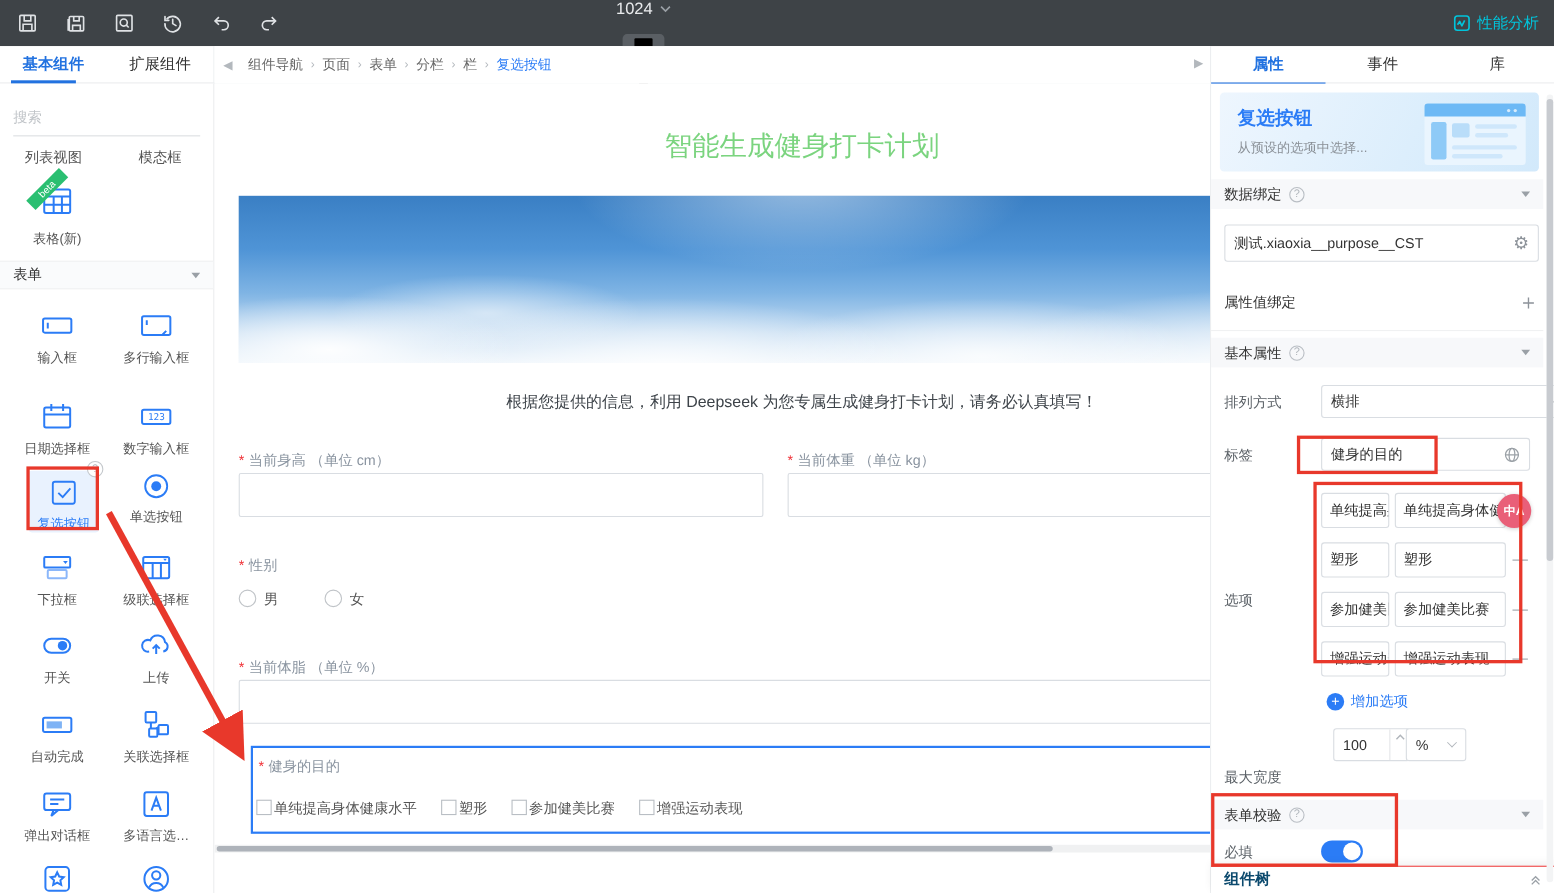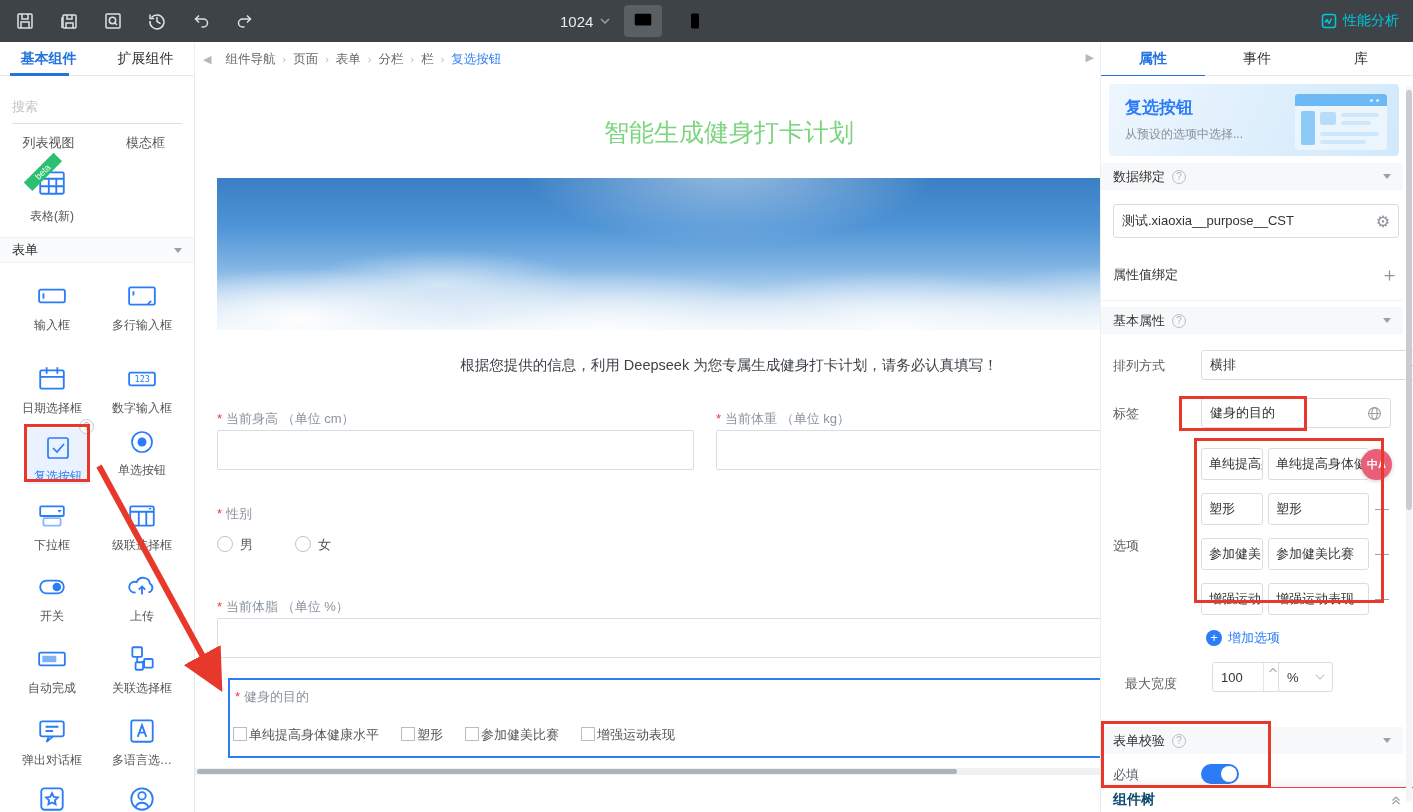--- a/index.html
+++ b/index.html
@@ -4,21 +4,21 @@
 <style>
   * { margin:0; padding:0; box-sizing:border-box; }
   body { font-family:"Liberation Sans","DejaVu Sans",sans-serif; background:#fff; }
   .app { position:relative; width:1413px; height:812px; overflow:hidden; background:#fff; }
 
   
   .toolbar { position:absolute; left:0; top:0; width:1413px; height:42px; background:#3e4347; display:flex; align-items:center; }
   .tb-left { display:flex; align-items:center; gap:14px; padding-left:10px; }
   .tb-btn { width:30px; height:30px; display:flex; align-items:center; justify-content:center; border-radius:3px; cursor:pointer; }
   .tb-btn svg { stroke:#dfe2e5; fill:none; stroke-width:1.5; }
-  .tb-center { position:absolute; left:560px; top:0; height:42px; display:flex; align-items:center; gap:14px; }
+  .tb-center { position:absolute; left:560px; top:0; height:42px; display:flex; align-items:center; gap:14px;flex-direction:column; }
   .tb-res { color:#e8eaec; font-size:15px; display:flex; align-items:center; gap:7px; cursor:pointer; }
   .tb-device { width:38px; height:32px; display:flex; align-items:center; justify-content:center; border-radius:4px; cursor:pointer; }
   .tb-device.active { background:#5a5f64; }
   .tb-right { position:absolute; right:14px; top:0; height:42px; display:flex; align-items:center; gap:6px; color:#00c5dc; font-size:14px; cursor:pointer; }
 
   
   .subhead { position:absolute; left:0; top:42px; width:1413px; height:34px; background:#fff; border-bottom:1px solid #e6e8ea; }
   .lefttabs { position:absolute; left:0; top:0; width:195px; height:34px; display:flex; border-right:1px solid #eceef0; }
   .lefttabs .tab { flex:1; text-align:center; line-height:32px; font-size:14px; color:#333; cursor:pointer; position:relative; }
   .lefttabs .tab.active { color:#2272e0; font-weight:bold; }
@@ -499,21 +499,21 @@
     <div class="minus" style="left:272px; top:462px;">—</div>
     <div class="opt-in" style="left:100px; top:507px; width:62px;">增强运动表现</div>
     <div class="opt-in" style="left:167px; top:507px; width:101px;">增强运动表现</div>
     <div class="minus" style="left:272px; top:507px;">—</div>
 
     <div class="addopt" style="top:553px;">
       <span class="pc">+</span>
       <span>增加选项</span>
     </div>
 
-    <div class="rp-row-label" style="position:absolute; left:12px; top:599px;margin-left:12px;">最大宽度</div>
+    <div class="rp-row-label" style="position:absolute; left:12px; top:622px;">最大宽度</div>
     <div class="rp-input" style="position:absolute; left:100px; top:586px; width:70px; height:30px; padding-right:20px;margin-left:11px;">
       <span>100</span>
       <span style="position:absolute; right:0; top:0; width:18px; height:28px; border-left:1px solid #e4e6e8;">
         <svg width="18" height="14" viewBox="0 0 18 14">
             <path d="M5.5 9L9 5.5 12.5 9" stroke="#b0b5bb" stroke-width="1.3" fill="none"></path>
           </svg>
         
       </span>
     </div>
     <div class="rp-input" style="position:absolute; left:177px; top:586px; width:55px; height:30px;">

